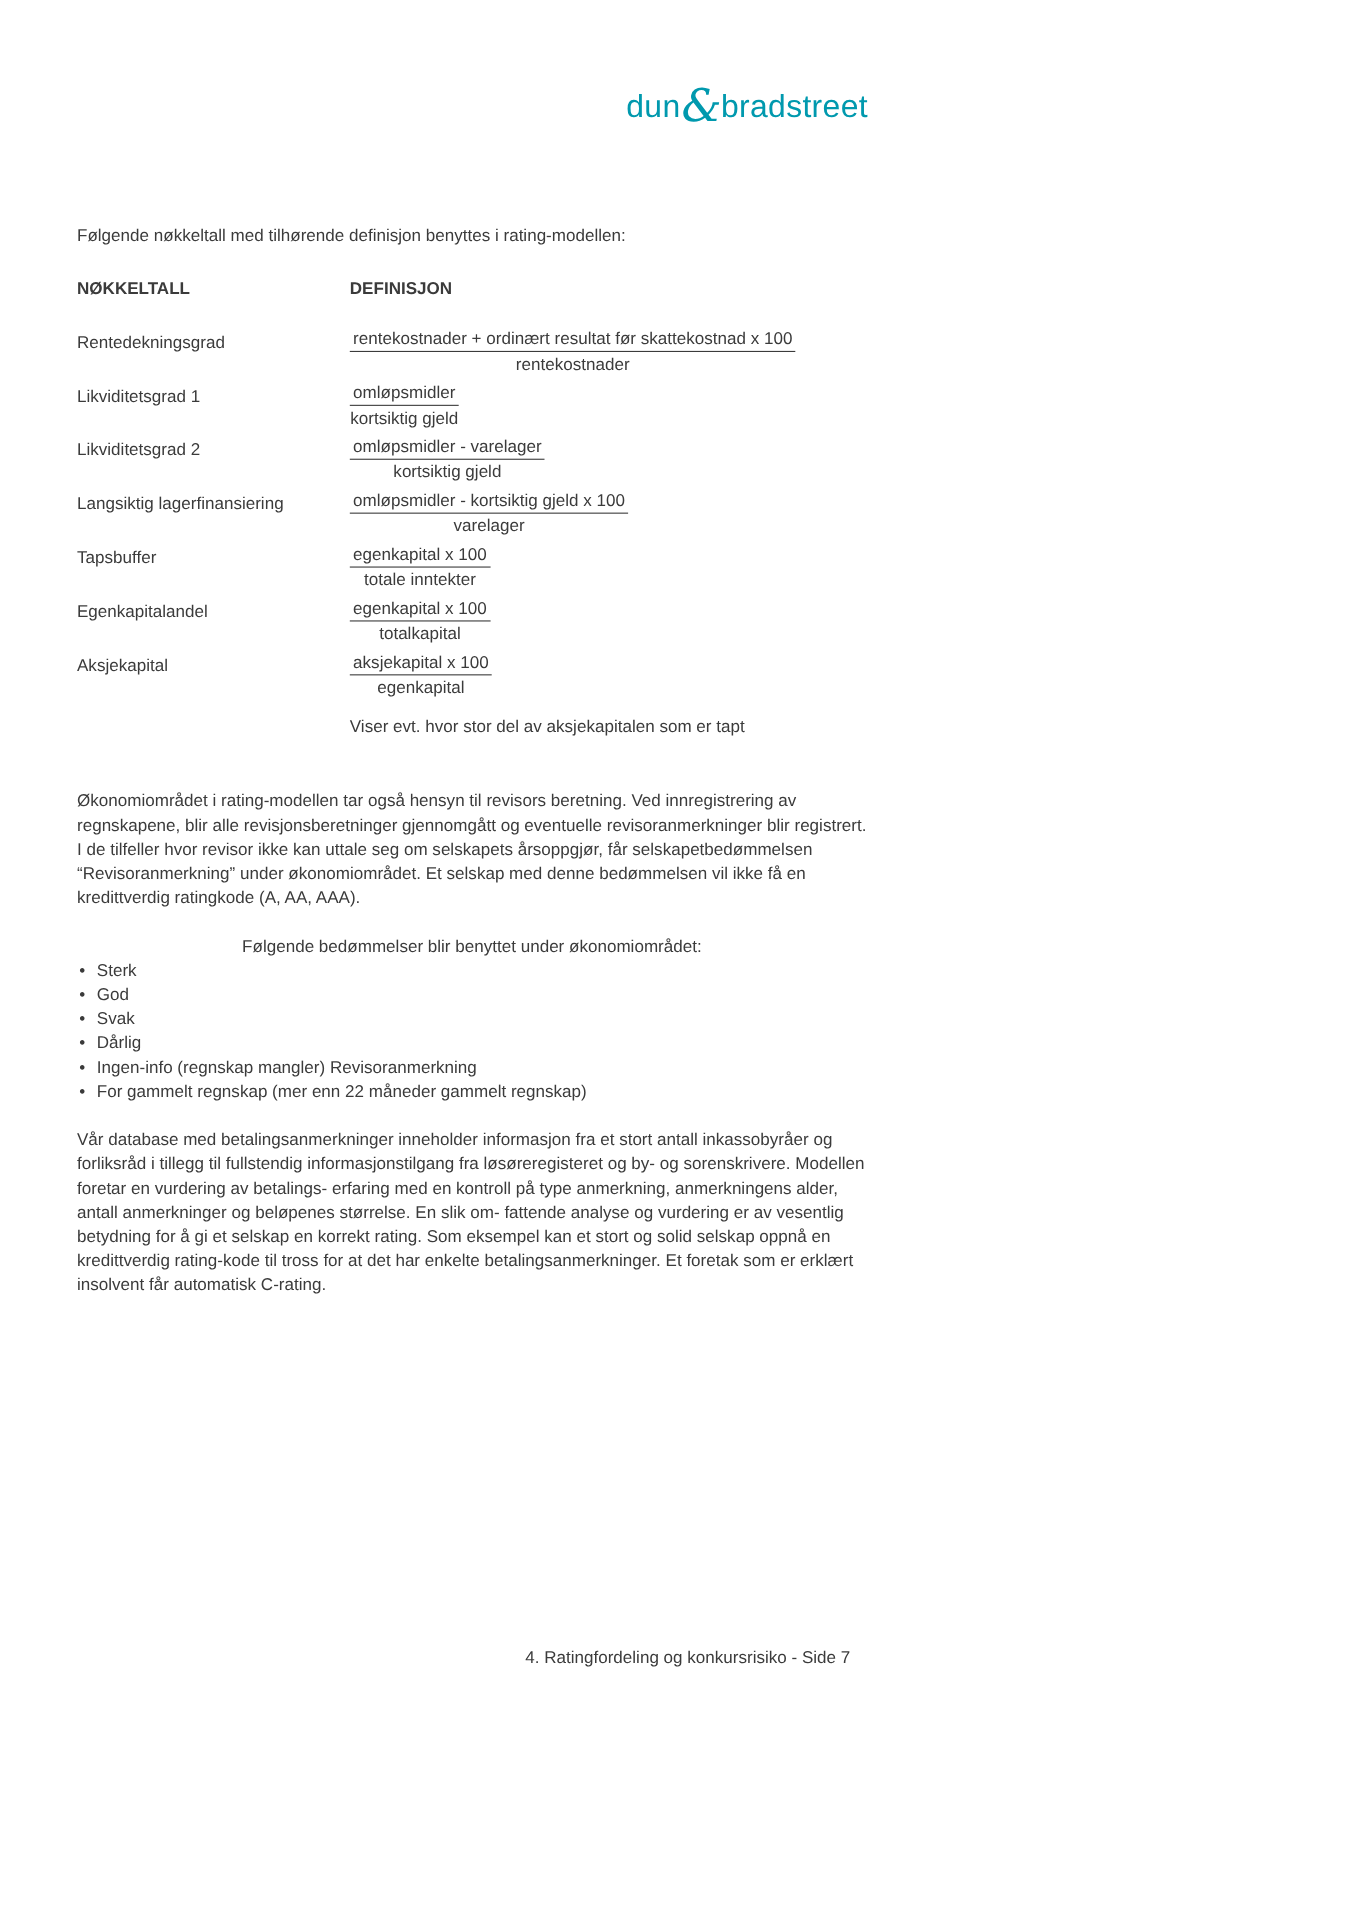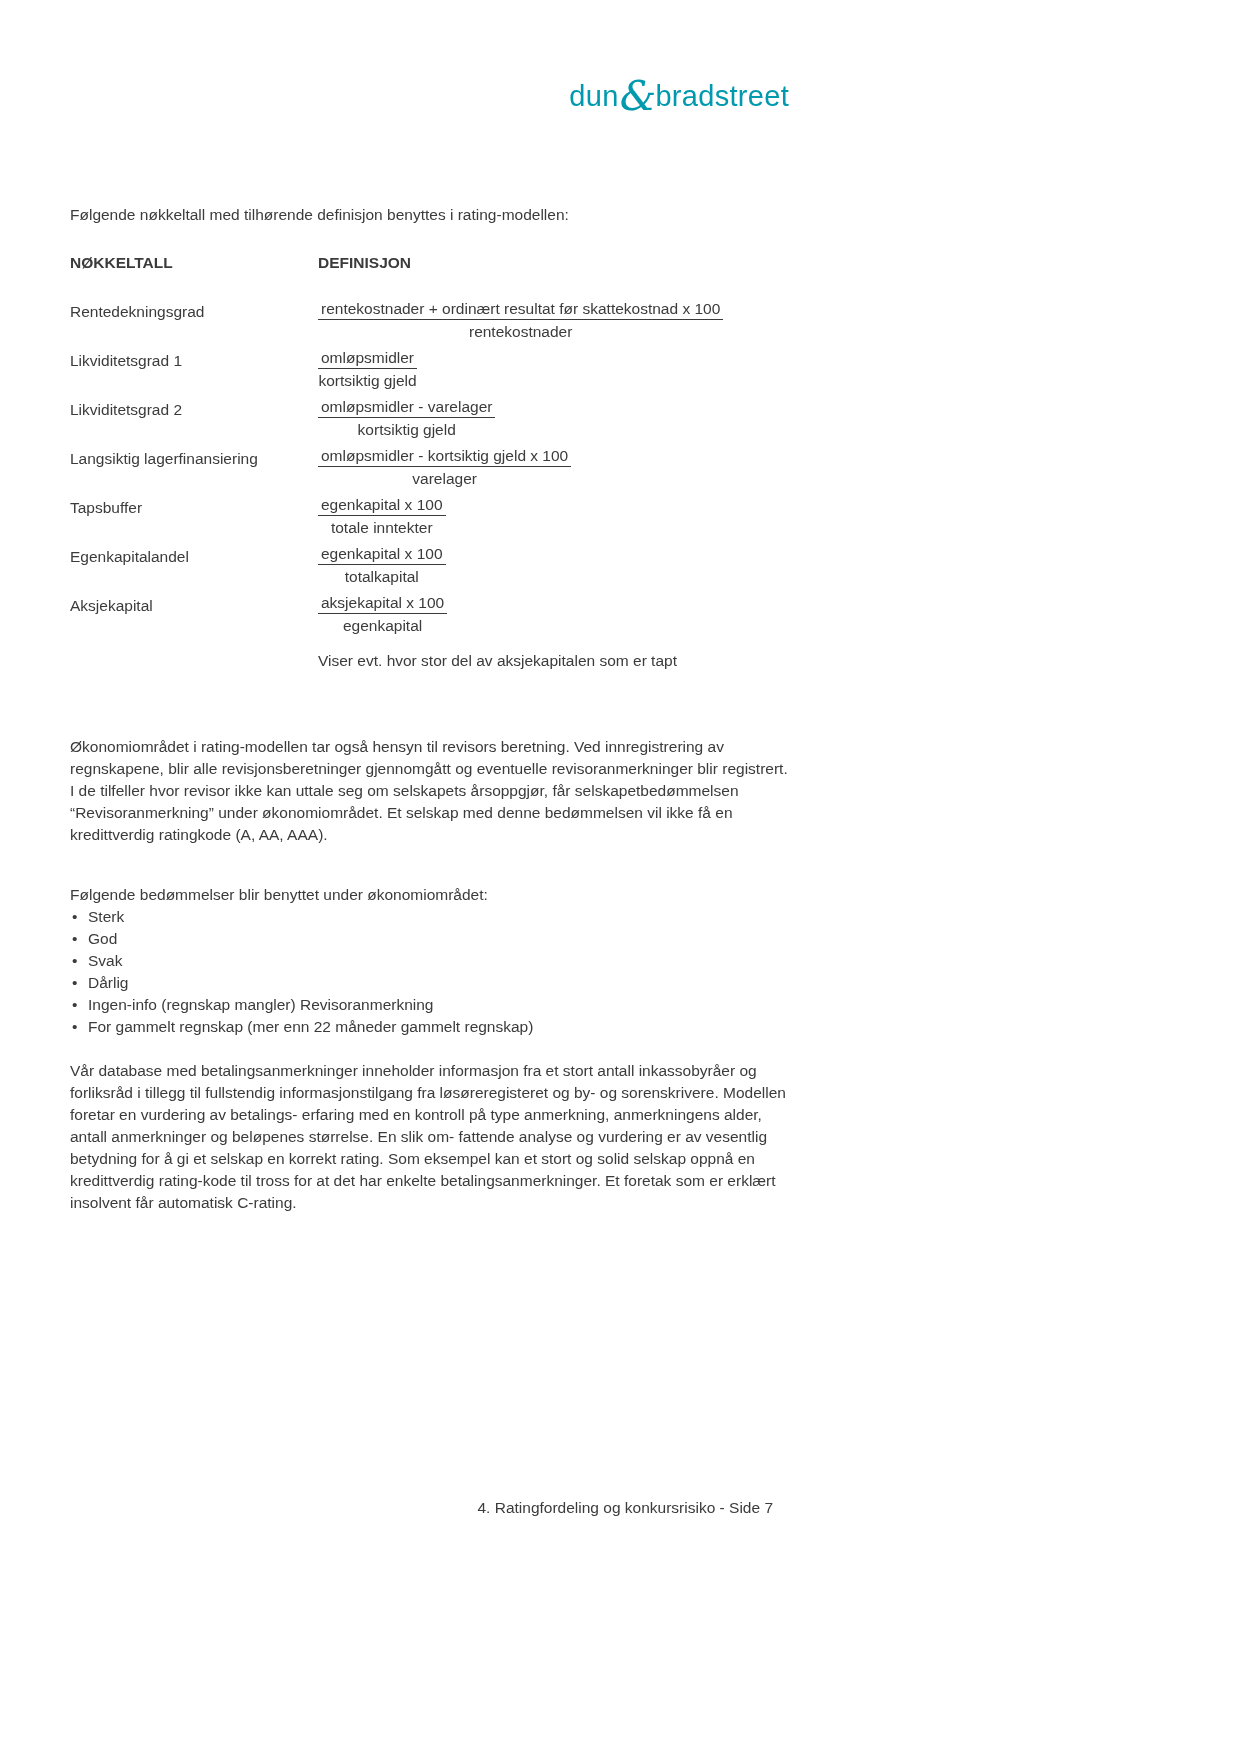--- a/index.html
+++ b/index.html
@@ -46,24 +46,24 @@
     display:grid; grid-template-columns:248px 1fr;
     margin-bottom:7px;
     font-size:15.5px;
   }
   .ratio-label { padding-top:3px; line-height:19px; }
   .fraction { display:inline-block; text-align:center; line-height:19px; vertical-align:top; }
   .num { display:inline-block; padding:0 3px 1px; border-bottom:1px solid currentColor; }
   .den { display:block; padding-top:2px; }
   .table-note { margin:16px 0 0 248px; font-size:15.5px; line-height:19px; }
   
-  .para { font-size:15.5px; line-height:22px; margin-top:66px; }
+  .para { font-size:15.5px; line-height:22px; margin-top:48px; }
   .para.tight { margin-top:5px; }
   .para.mid { margin-top:22px; }
-  .list-intro { margin-top:38px; font-size:15.5px; line-height:22px; }
+  .list-intro { margin-top:22px; font-size:15.5px; line-height:22px;text-align:center; }
   .bullets { list-style:none; font-size:15.5px; line-height:22px; }
   .bullets li { position:relative; padding-left:18px; }
   .bullets li::before { content:"\2022"; position:absolute; left:2px; }
   .section-heading { margin-top:30px; font-size:15.5px; font-weight:700; line-height:22px; }
   
   .footer {
     position:absolute; top:1498px; right:306px;
     font-size:15.5px; line-height:19px;
     text-align:right;
   }

